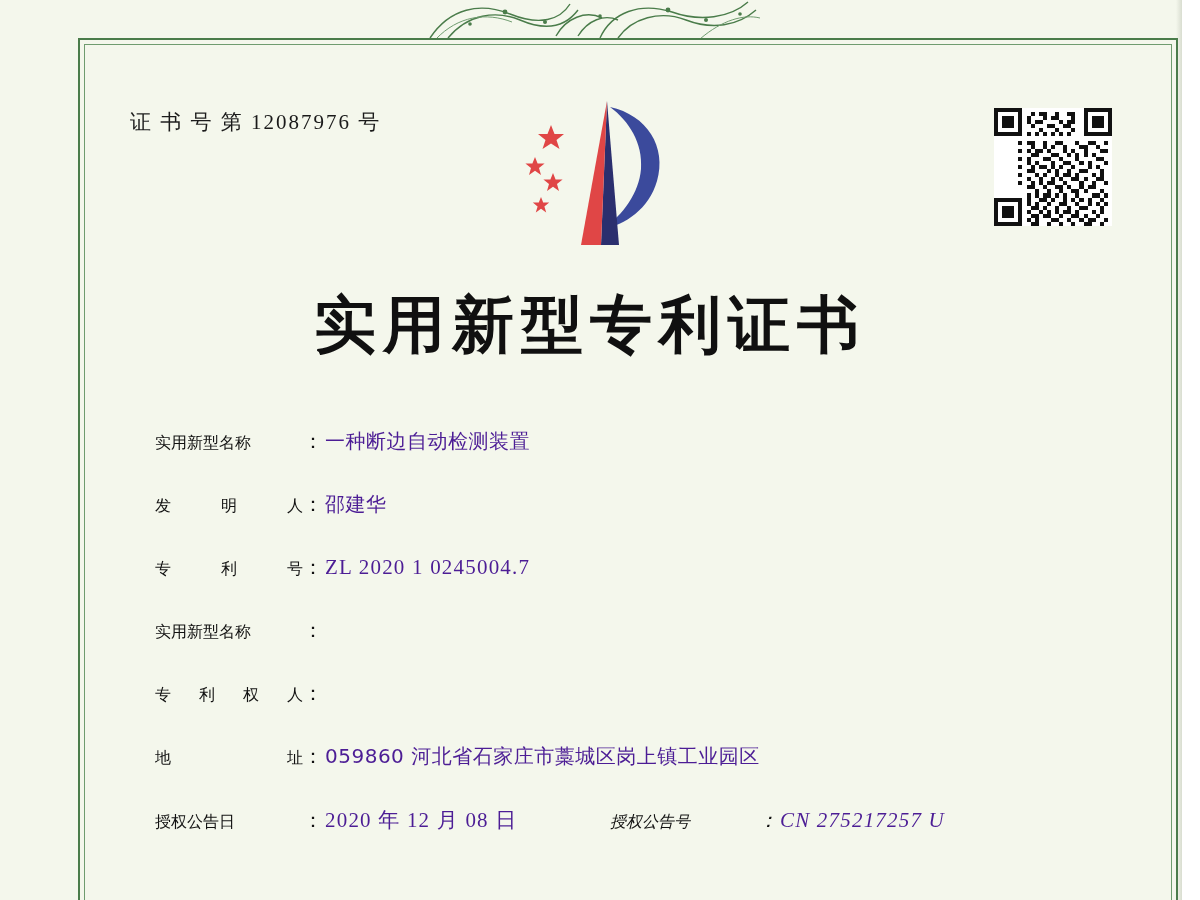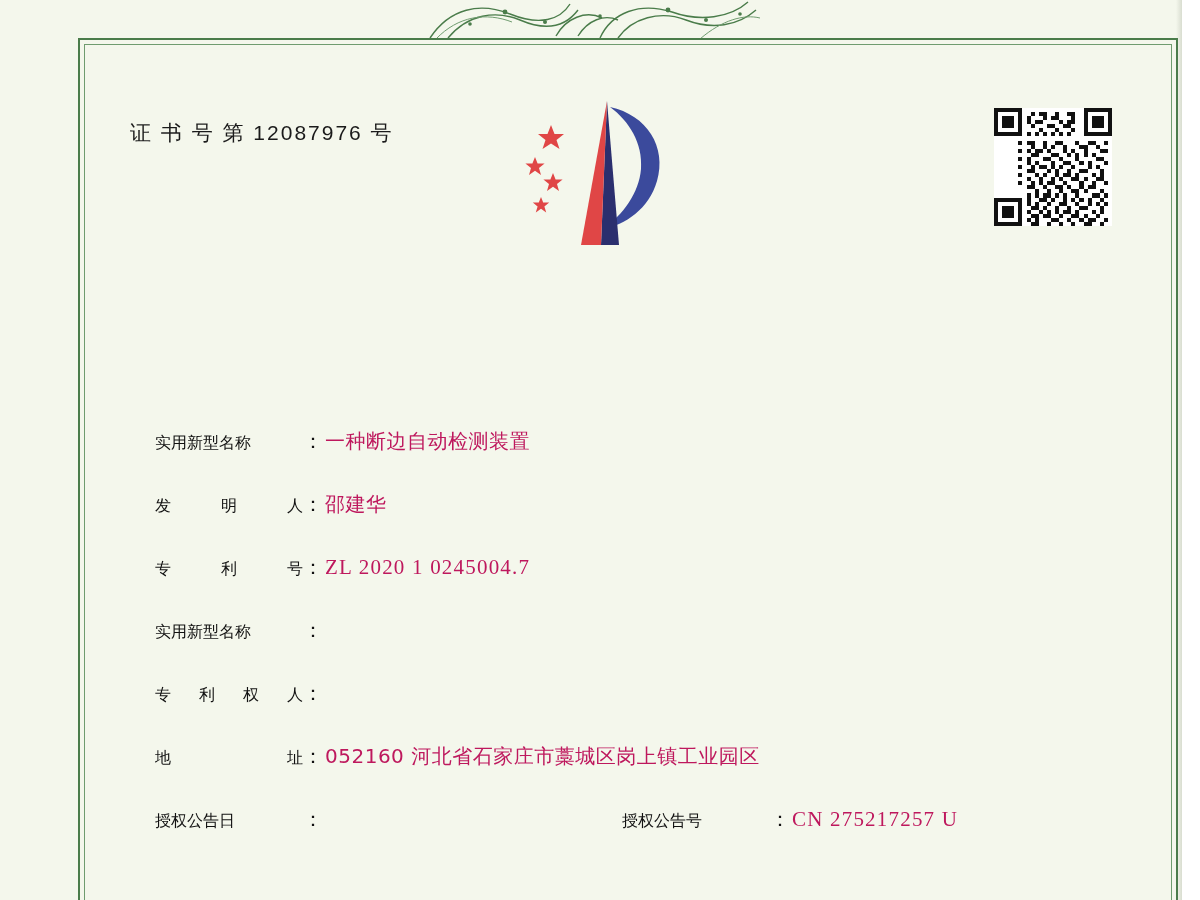--- a/index.html
+++ b/index.html
@@ -68,25 +68,25 @@
     width: 1088px;
     height: 868px;
     border: 1px solid #6f9c6f;
     box-sizing: border-box;
   }
 
   
   .cert-number {
     position: absolute;
     left: 130px;
-    top: 119px;
+    top: 108px;
     font-size: 21px;
     letter-spacing: 2px;
     color: #1a1a1a;
-    font-family: Liberation Sans, sans-serif;
+    font-family: Liberation Serif, serif;
     white-space: nowrap;
   }
 
   
   .emblem {
     position: absolute;
     left: 515px;
     top: 95px;
     width: 165px;
     height: 155px;
@@ -146,43 +146,43 @@
   .field-label.w-plain {
     width: 148px;
   }
   .field-colon {
     margin: 0 2px 0 0;
     font-size: 20px;
   }
   .field-value {
     font-family: "DejaVu Sans", "Liberation Sans", sans-serif;
     font-size: 20px;
-    color: #be185d;
+    color: #4c1d95;
     letter-spacing: 0.5px;
     text-align: center;
   }
   .field-value.mono-ish {
     font-family: "Liberation Serif", "DejaVu Serif", serif;
     letter-spacing: 1.2px;
     font-size: 21px;
   }
 
   
   .field-row.dual {
     margin-bottom: 0;
-    gap: 12px;
   }
   .dual-left {
     display: flex;
     align-items: baseline;
     width: 455px;
   }
   .dual-right {
     display: flex;
     align-items: baseline;
+    font-style: italic;
   }
   .dual-right .field-label.w-spread,
   .dual-right .field-label.w-plain {
     width: 148px;
   }
 
   .spacer-ch { display:inline-block; }
 </style>
 </head>
 <body>
@@ -413,20 +413,21 @@
         <rect x="9" y="28" width="2" height="1"></rect>
           <rect x="13" y="28" width="1" height="1"></rect>
         <rect x="16" y="28" width="1" height="1"></rect>
           <rect x="19" y="28" width="1" height="1"></rect>
         <rect x="22" y="28" width="2" height="1"></rect>
           <rect x="26" y="28" width="1" height="1"></rect>
       </g>
     </svg>
   </div>
 
+  <div class="main-title">实用新型专利证书</div>
 
   <div class="fields">
 
     <div class="field-row">
       <span class="field-label w-plain">实用新型名称</span>
       <span class="field-colon">：</span>
       <span class="field-value">一种断边自动检测装置</span>
     </div>
 
     <div class="field-row">
@@ -463,27 +464,28 @@
       </span>
       <span class="field-colon">：</span>
     </div>
 
     <div class="field-row">
       <span class="field-label w-spread">
         <span class="spacer-ch">地</span>
         <span class="spacer-ch">址</span>
       </span>
       <span class="field-colon">：</span>
-      <span class="field-value">052160 河北省石家庄市藁城区岗上镇工业园区</span>
+      <span class="field-value">059860 河北省石家庄市藁城区岗上镇工业园区</span>
     </div>
 
     <div class="field-row dual">
       <span class="dual-left">
         <span class="field-label w-plain">授权公告日</span>
         <span class="field-colon">：</span>
+        <span class="field-value mono-ish">2020 年 12 月 08 日</span>
       </span>
       <span class="dual-right">
         <span class="field-label w-plain">授权公告号</span>
         <span class="field-colon">：</span>
         <span class="field-value mono-ish">CN 275217257 U</span>
       </span>
     </div>
 
   </div>
 

